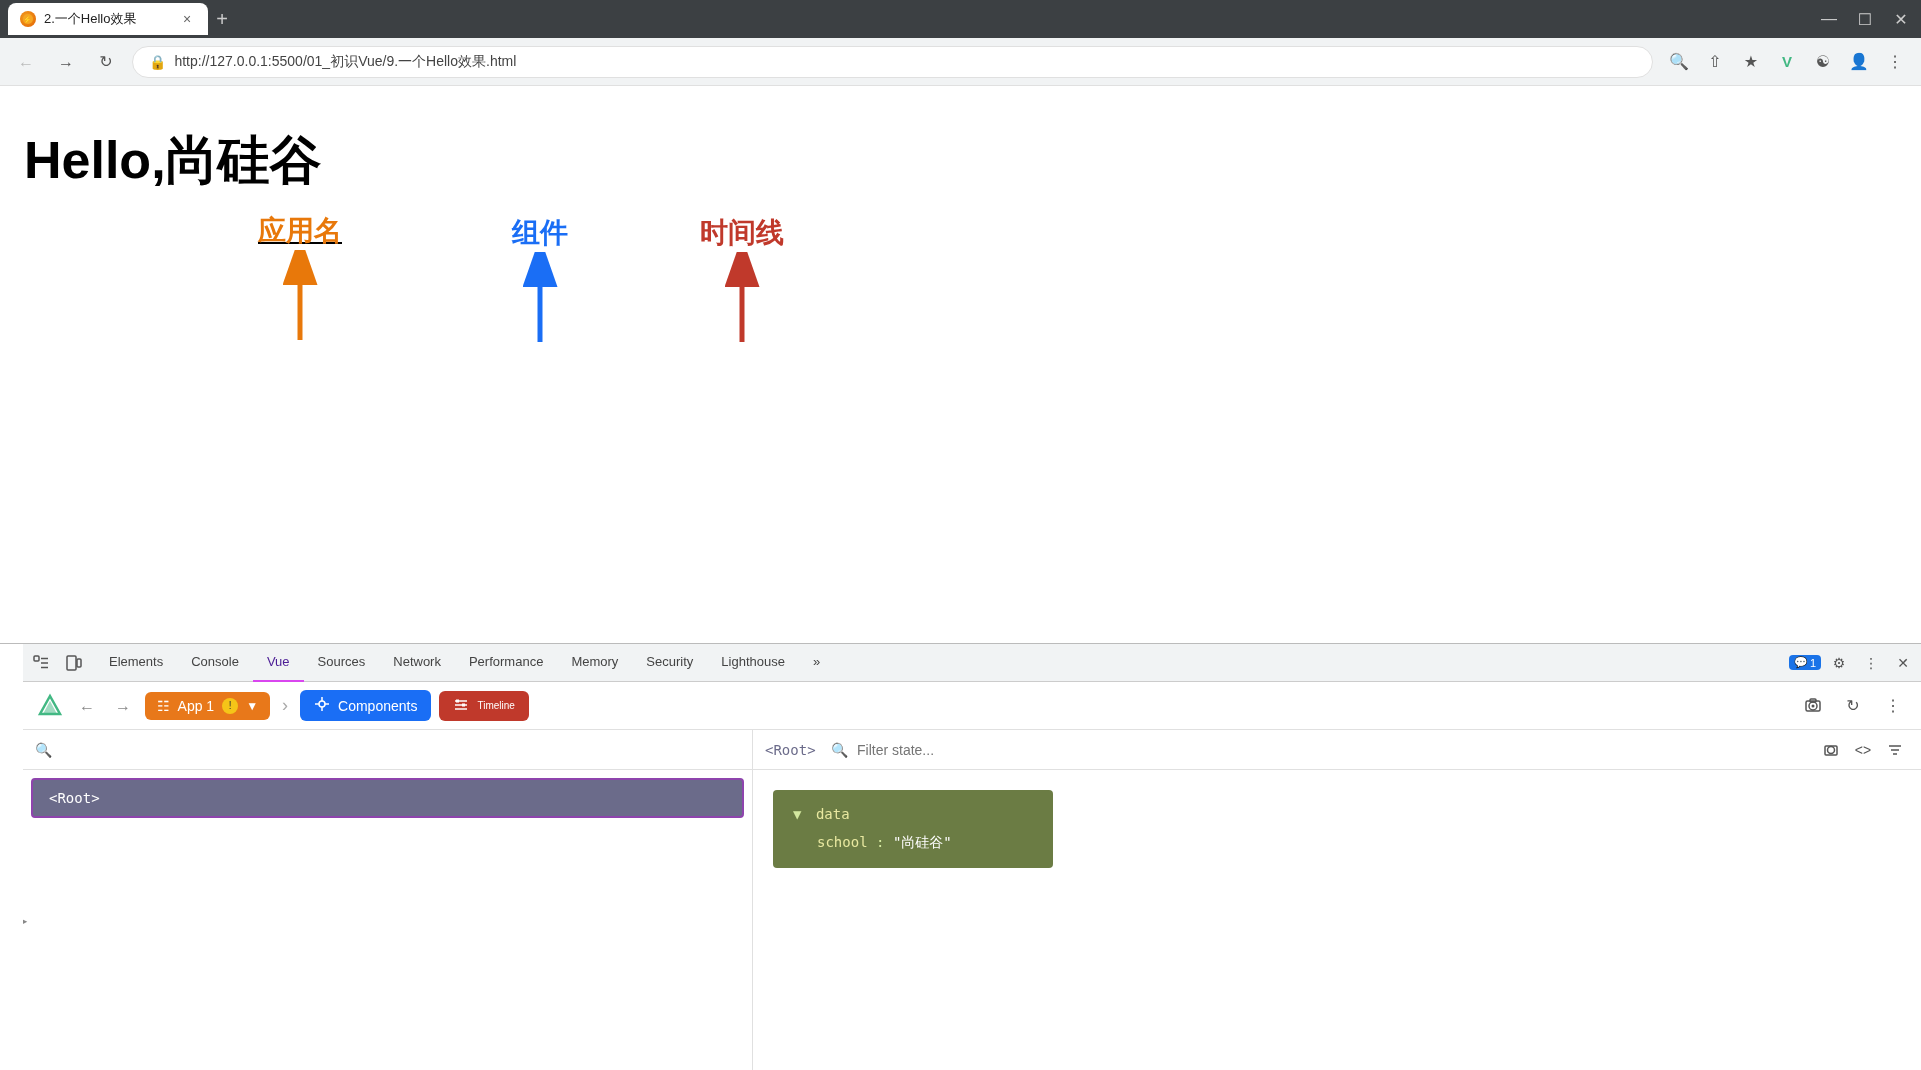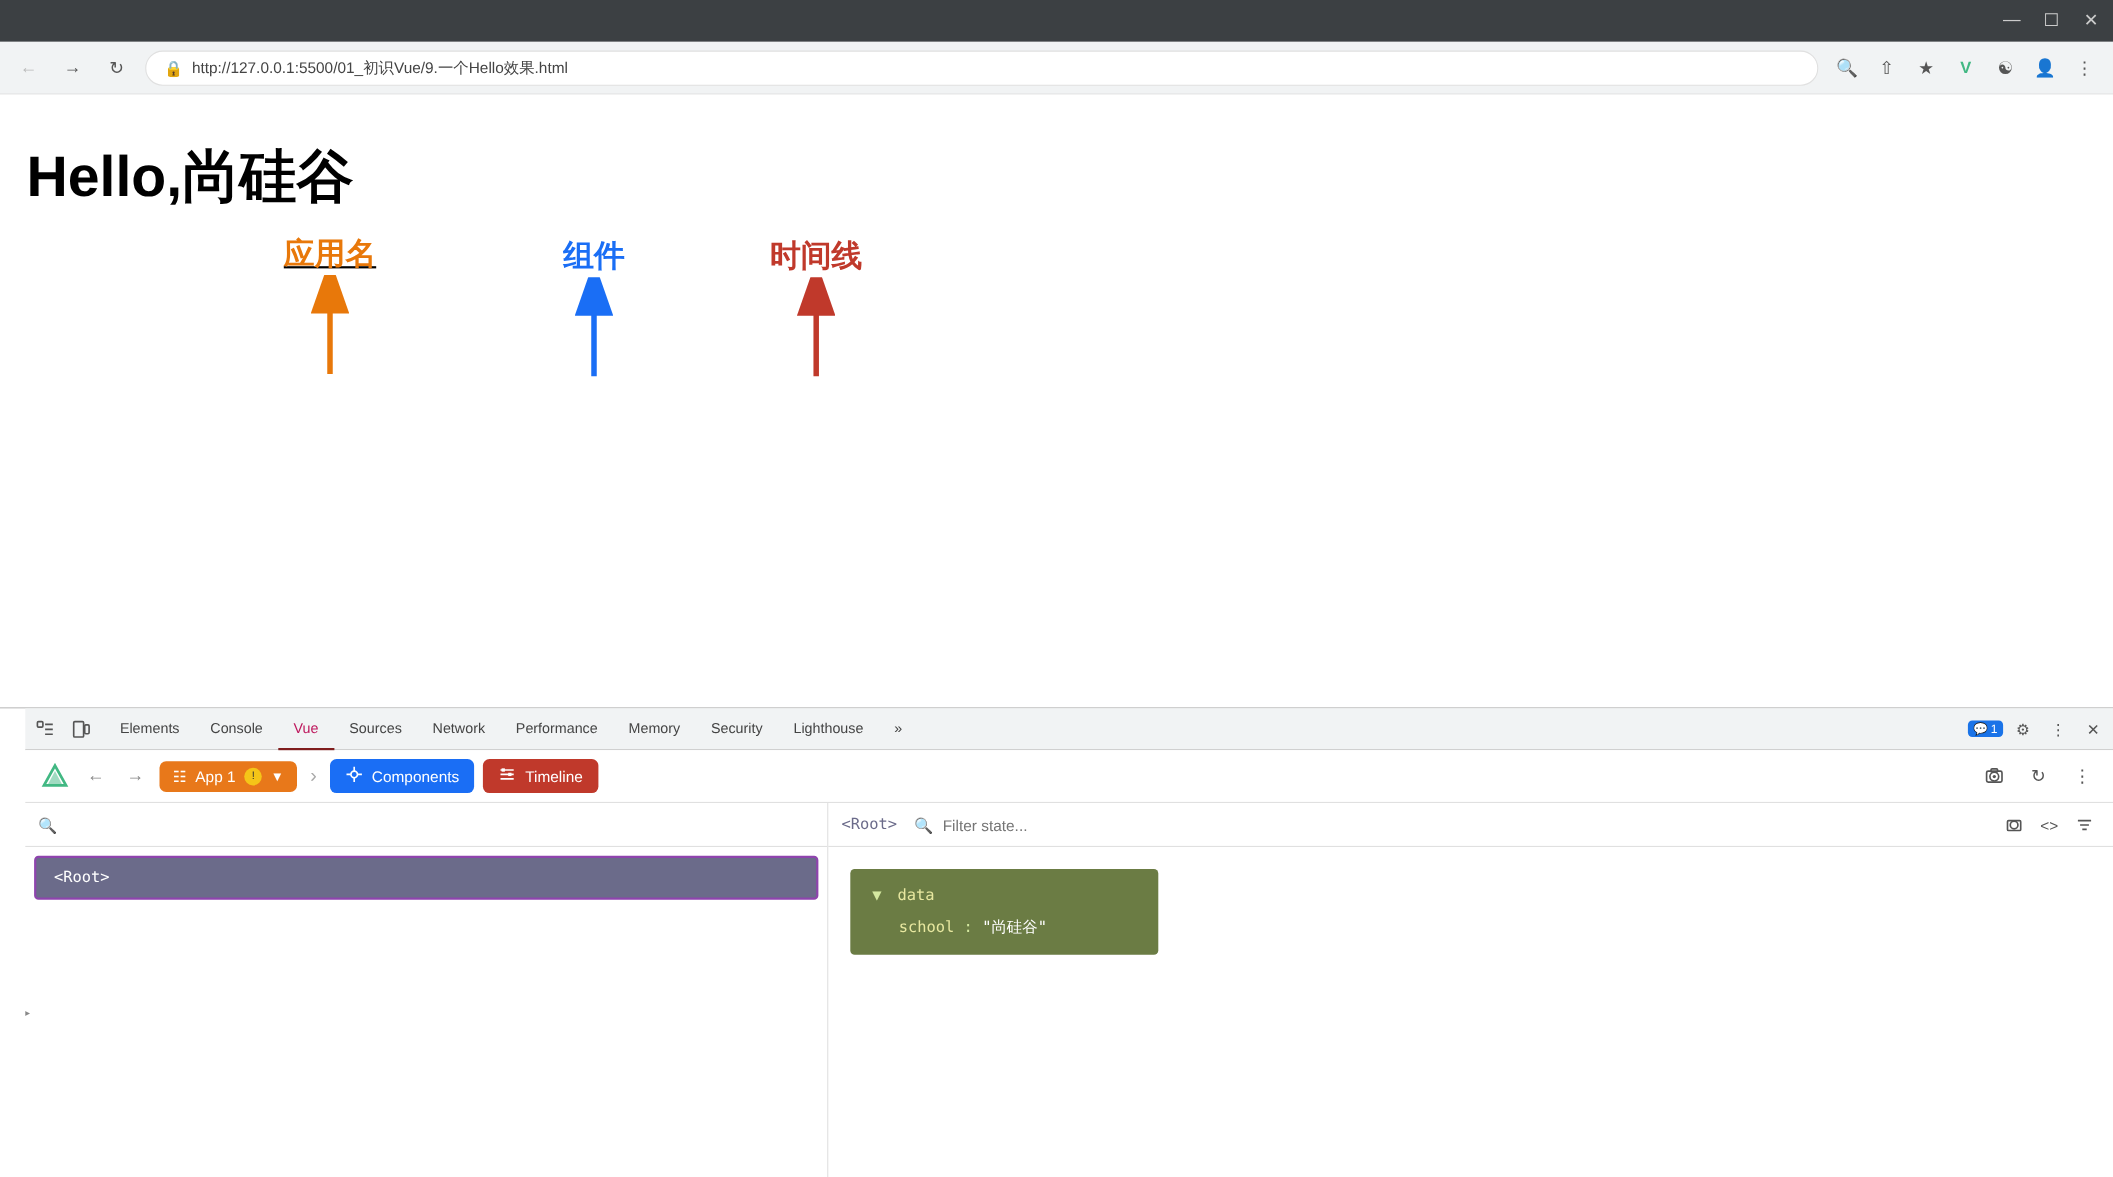--- a/index.html
+++ b/index.html
@@ -137,21 +137,21 @@
       padding: 0 14px;
       height: 38px;
       display: flex;
       align-items: center;
       font-size: 13px;
       color: #444;
       cursor: pointer;
       border-bottom: 2px solid transparent;
       white-space: nowrap;
     }
-    .devtools-tab.active { color: #be185d; border-bottom: 2px solid #7f1d1d; }
+    .devtools-tab.active { color: #4c1d95; border-bottom: 2px solid #d946ef; }
     .devtools-tabbar-spacer { flex: 1; }
     .devtools-tabbar-actions {
       display: flex; gap: 4px; align-items: center;
     }
     .dt-action-btn {
       width: 28px; height: 28px;
       display: flex; align-items: center; justify-content: center;
       border-radius: 4px;
       cursor: pointer;
       color: #555;
@@ -222,21 +222,21 @@
       cursor: pointer;
     }
     .vue-timeline-btn {
       background: #c0392b;
       border-radius: 6px;
       padding: 6px 14px;
       display: flex;
       align-items: center;
       gap: 8px;
       color: white;
-      font-size: 14px;
+      font-size: 10px;
       cursor: pointer;
     }
     .vue-toolbar-spacer { flex: 1; }
     .vue-toolbar-right {
       display: flex; gap: 8px; align-items: center;
     }
     .vue-tool-btn {
       width: 32px; height: 32px;
       display: flex; align-items: center; justify-content: center;
       border-radius: 50%;
@@ -356,20 +356,33 @@
       cursor: pointer;
       color: #555;
     }
   </style>
 </head>
 <body>
 
 <div class="full-page">
 
   <div class="browser-titlebar">
+    <div class="tab-bar">
+      <div class="tab-active">
+        <div class="tab-favicon">
+          <svg width="12" height="12" viewBox="0 0 12 12">
+            <circle cx="6" cy="6" r="5" fill="#f5a623"></circle>
+            <text x="6" y="9" text-anchor="middle" font-size="7" fill="white">⚡</text>
+          </svg>
+        </div>
+        <span>2.一个Hello效果</span>
+        <div class="tab-close">×</div>
+      </div>
+      <div class="tab-new">+</div>
+    </div>
     <div class="titlebar-controls">
       <div class="titlebar-btn">—</div>
       <div class="titlebar-btn">☐</div>
       <div class="titlebar-btn">✕</div>
     </div>
   </div>
 
   <div class="address-bar">
     <div class="nav-btn disabled">←</div>
     <div class="nav-btn">→</div>

